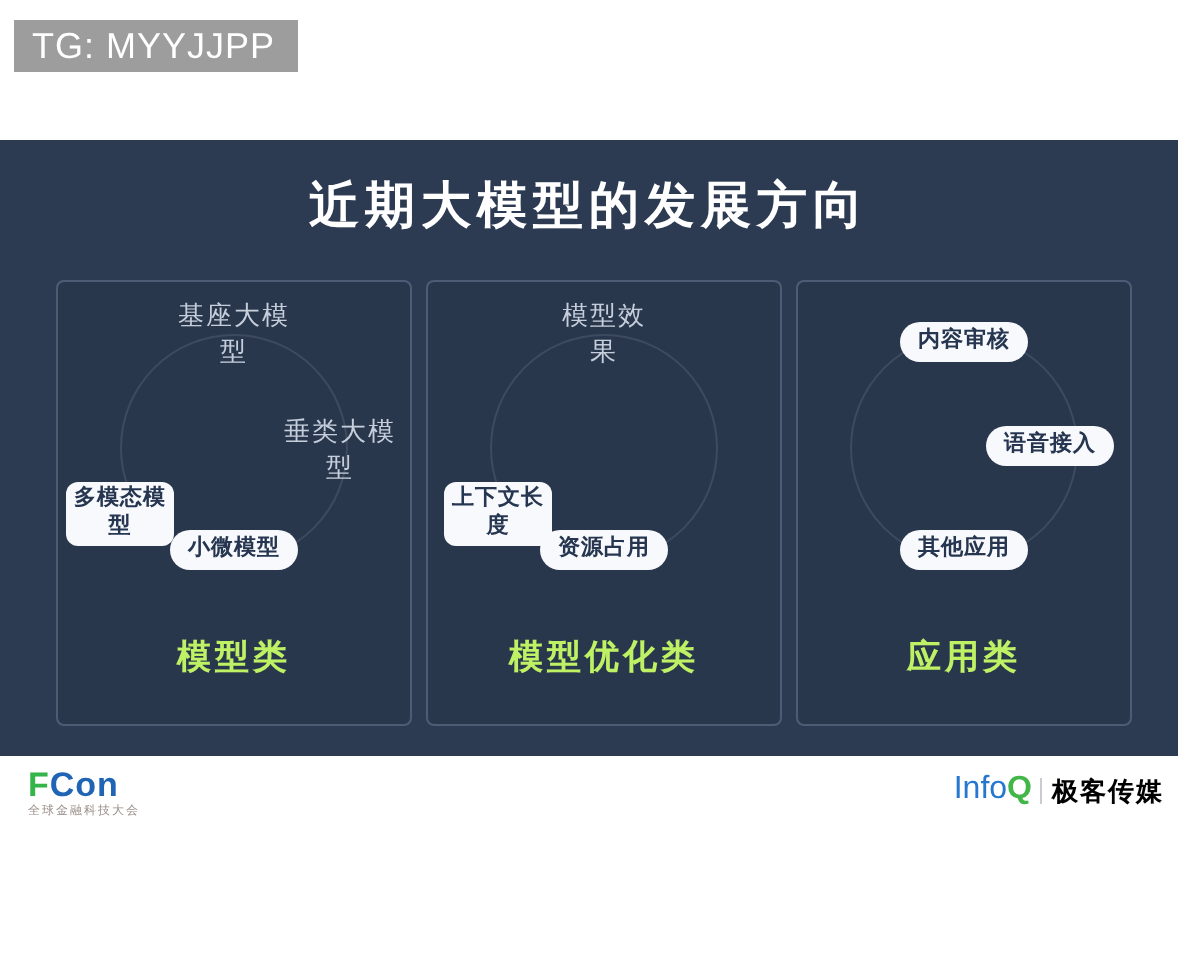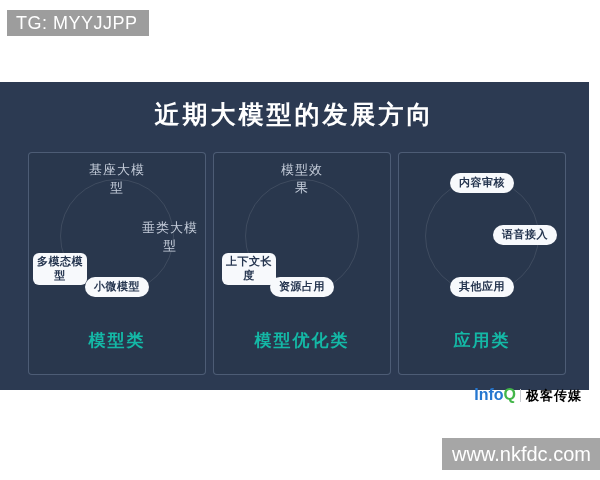--- a/index.html
+++ b/index.html
@@ -13,21 +13,21 @@
     background:#9d9d9d;color:#ffffff;font-size:18px;line-height:26px;
     padding-left:9px;box-sizing:border-box;letter-spacing:0.5px;
   }
   .badge-bottom{
     position:absolute;left:442px;top:438px;width:158px;height:32px;
     background:#a6a6a6;color:#ffffff;font-size:20px;line-height:32px;
     padding-left:10px;box-sizing:border-box;
   }
   
   .slide{
-    position:absolute;left:0;top:82px;width:589px;height:308px;background:#2c3a52;text-decoration:underline;
+    position:absolute;left:0;top:70px;width:589px;height:308px;background:#2c3a52;text-decoration:underline;
   }
   .slide-title{
     position:absolute;left:0;top:16px;width:100%;text-align:center;
     color:#ffffff;font-size:25px;font-weight:bold;letter-spacing:3px;
   }
   .panel{
     position:absolute;top:70px;height:223px;box-sizing:border-box;
     border:1px solid rgba(170,190,220,0.28);border-radius:4px;
     background:rgba(0,0,0,0.05);
   }
@@ -46,30 +46,30 @@
   .chip{
     position:absolute;background:#f7f9fc;color:#263650;
     font-size:11px;font-weight:bold;text-align:center;line-height:1.25;
     box-sizing:border-box;letter-spacing:0.5px;
   }
   .chip.two-line{width:54px;border-radius:6px;padding:2px 0;margin-top:32px;}
   .chip.pill{border-radius:10px;padding:3px 9px;white-space:nowrap;}
   .center-x{left:50%;transform:translateX(-50%);}
   .category{
     position:absolute;bottom:22px;left:0;width:100%;text-align:center;
-    color:#14b8a6;font-size:17px;font-weight:bold;letter-spacing:2px;
+    color:#bef264;font-size:17px;font-weight:bold;letter-spacing:2px;
   }
   
   .fcon{position:absolute;left:14px;top:384px;line-height:1;}
   .fcon-name{font-size:17px;font-weight:bold;letter-spacing:0.5px;}
   .fcon-f{color:#35b44a;}
   .fcon-con{color:#1f64b5;}
   .fcon-tag{font-size:6px;color:#9a8f8a;letter-spacing:1px;margin-top:2px;}
   .infoq{position:absolute;right:18px;top:387px;line-height:1;display:flex;align-items:center;}
-  .infoq-info{color:#2577d0;font-size:16px;font-weight:bold;}
+  .infoq-info{color:#2577d0;font-size:16px;font-weight:normal;}
   .infoq-q{color:#43b649;font-size:16px;font-weight:bold;}
   .infoq-div{display:inline-block;width:1px;height:13px;background:#c9ccd1;margin:0 5px 0 4px;}
   .infoq-brand{color:#000000;font-size:13px;font-weight:bold;letter-spacing:1px;}
 </style>
 </head>
 <body>
 
 <div class="screen">
 
   <div class="badge-top">TG: MYYJJPP</div>
@@ -96,23 +96,28 @@
 
     <div class="panel panel-3">
       <div class="halo"></div>
       <div class="chip pill center-x" style="top:20px;">内容审核</div>
       <div class="chip pill" style="right:8px;top:72px;">语音接入</div>
       <div class="chip pill center-x" style="top:124px;">其他应用</div>
       <div class="category">应用类</div>
     </div>
   </div>
 
+  <div class="fcon">
+    <div class="fcon-name">
+      <span class="fcon-f">F</span><span class="fcon-con">Con</span>
+    </div>
+    <div class="fcon-tag">全球金融科技大会</div>
+  </div>
 
   <div class="infoq">
     <span class="infoq-info">Info</span>
       <span class="infoq-q">Q</span>
     <span class="infoq-div"></span>
     <span class="infoq-brand">极客传媒</span>
   </div>
 
-  <div class="badge-bottom">www.nkfdc.com</div>
 
 </div>
 
 </body></html>

